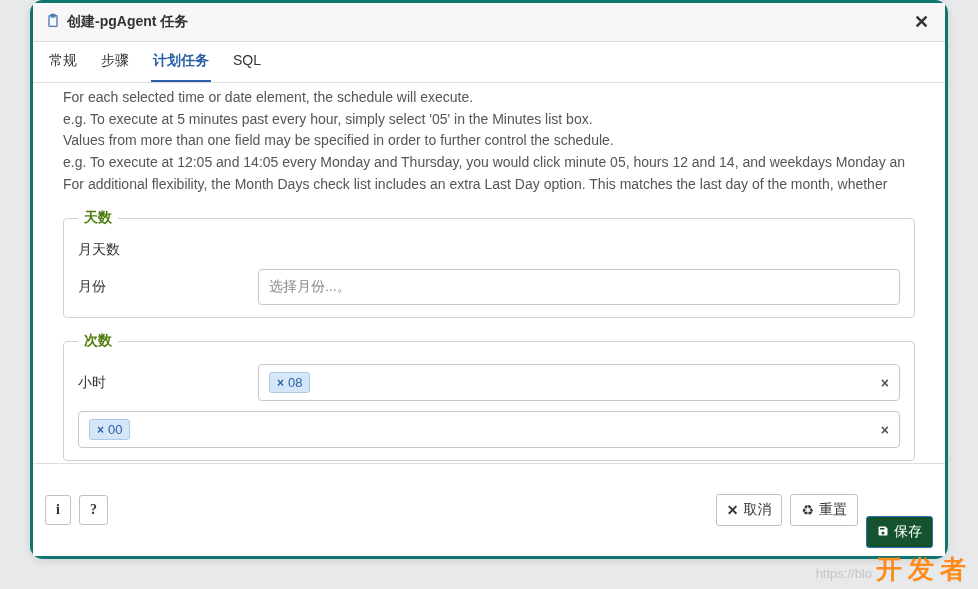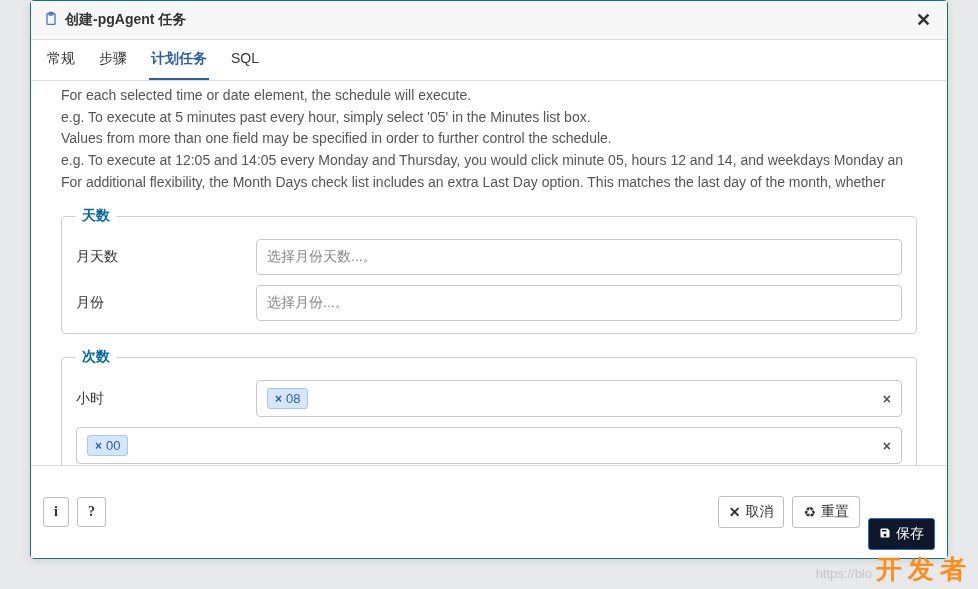--- a/index.html
+++ b/index.html
@@ -13,22 +13,22 @@
       position: relative;
       overflow: hidden;
     }
     .dialog {
       position: absolute;
       top: 0;
       left: 30px;
       right: 30px;
       bottom: 30px;
       background: #fff;
-      border: 1px solid #0f766e;
-      border-radius: 4px;
+      border: 3px solid #0f766e;
+      border-radius: 13px;
       display: flex;
       flex-direction: column;
       box-shadow: 0 2px 8px rgba(0,0,0,0.1);
     }
     .dialog-header {
       display: flex;
       align-items: center;
       justify-content: space-between;
       padding: 8px 12px;
       border-bottom: 1px solid #ddd;
@@ -82,21 +82,21 @@
     .desc-text p { margin: 0; }
     fieldset {
       border: 1px solid #d0d0d0;
       border-radius: 4px;
       padding: 14px 14px 10px 14px;
       margin-bottom: 14px;
     }
     legend {
       padding: 0 6px;
       font-size: 14px;
-      color: #0369a1;
+      color: #4d7c0f;
       font-weight: 600;
     }
     .form-row {
       display: flex;
       align-items: center;
       margin-bottom: 10px;
     }
     .form-row:last-child { margin-bottom: 2px; }
     .form-label {
       width: 180px;
@@ -151,21 +151,21 @@
       padding: 6px 10px;
       border: 1px solid #c0c0c0;
       border-radius: 3px;
       background: #fff;
       cursor: pointer;
       font-size: 14px;
       color: #333;
     }
     .btn.icon-only { padding: 6px 10px; font-family: Georgia, serif; font-weight: bold; }
     .btn.primary {
-      background: #0f172a;
+      background: #14532d;
       border-color: #2c6fb7;
       color: #fff;
       margin-top: 44px;
     }
     .btn svg { width: 12px; height: 12px; }
     .watermark {
       position: absolute;
       right: 6px;
       bottom: 2px;
       display: flex;
@@ -217,23 +217,20 @@
       <p>e.g. To execute at 5 minutes past every hour, simply select '05' in the Minutes list box.</p>
       <p>Values from more than one field may be specified in order to further control the schedule.</p>
       <p>e.g. To execute at 12:05 and 14:05 every Monday and Thursday, you would click minute 05, hours 12 and 14, and weekdays Monday an</p>
       <p>For additional flexibility, the Month Days check list includes an extra Last Day option. This matches the last day of the month, whether</p>
     </div>
 
     <fieldset>
       <legend>天数</legend>
       <div class="form-row">
         <div class="form-label">月天数</div>
-        <div class="select-box">
-          <span class="placeholder">选择月份天数...。</span>
-        </div>
       </div>
       <div class="form-row">
         <div class="form-label">月份</div>
         <div class="select-box">
           <span class="placeholder">选择月份...。</span>
         </div>
       </div>
     </fieldset>
 
     <fieldset>

